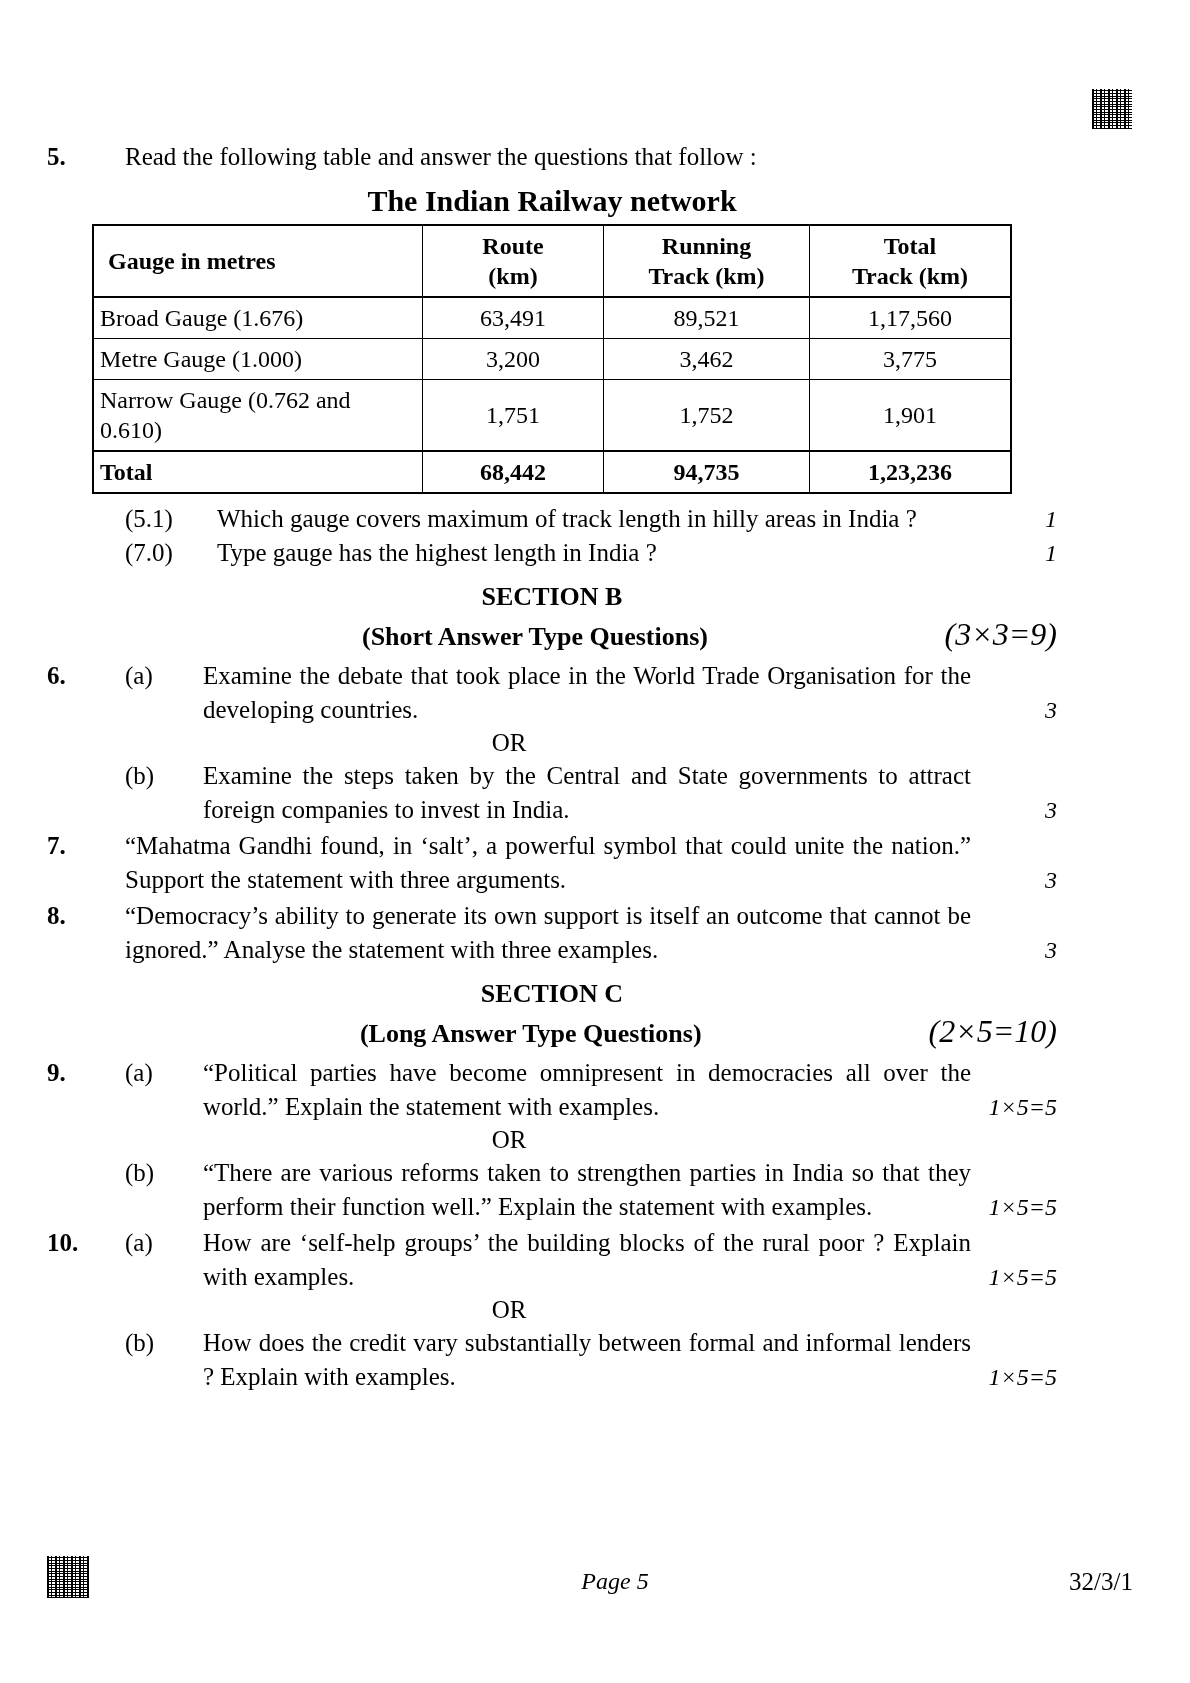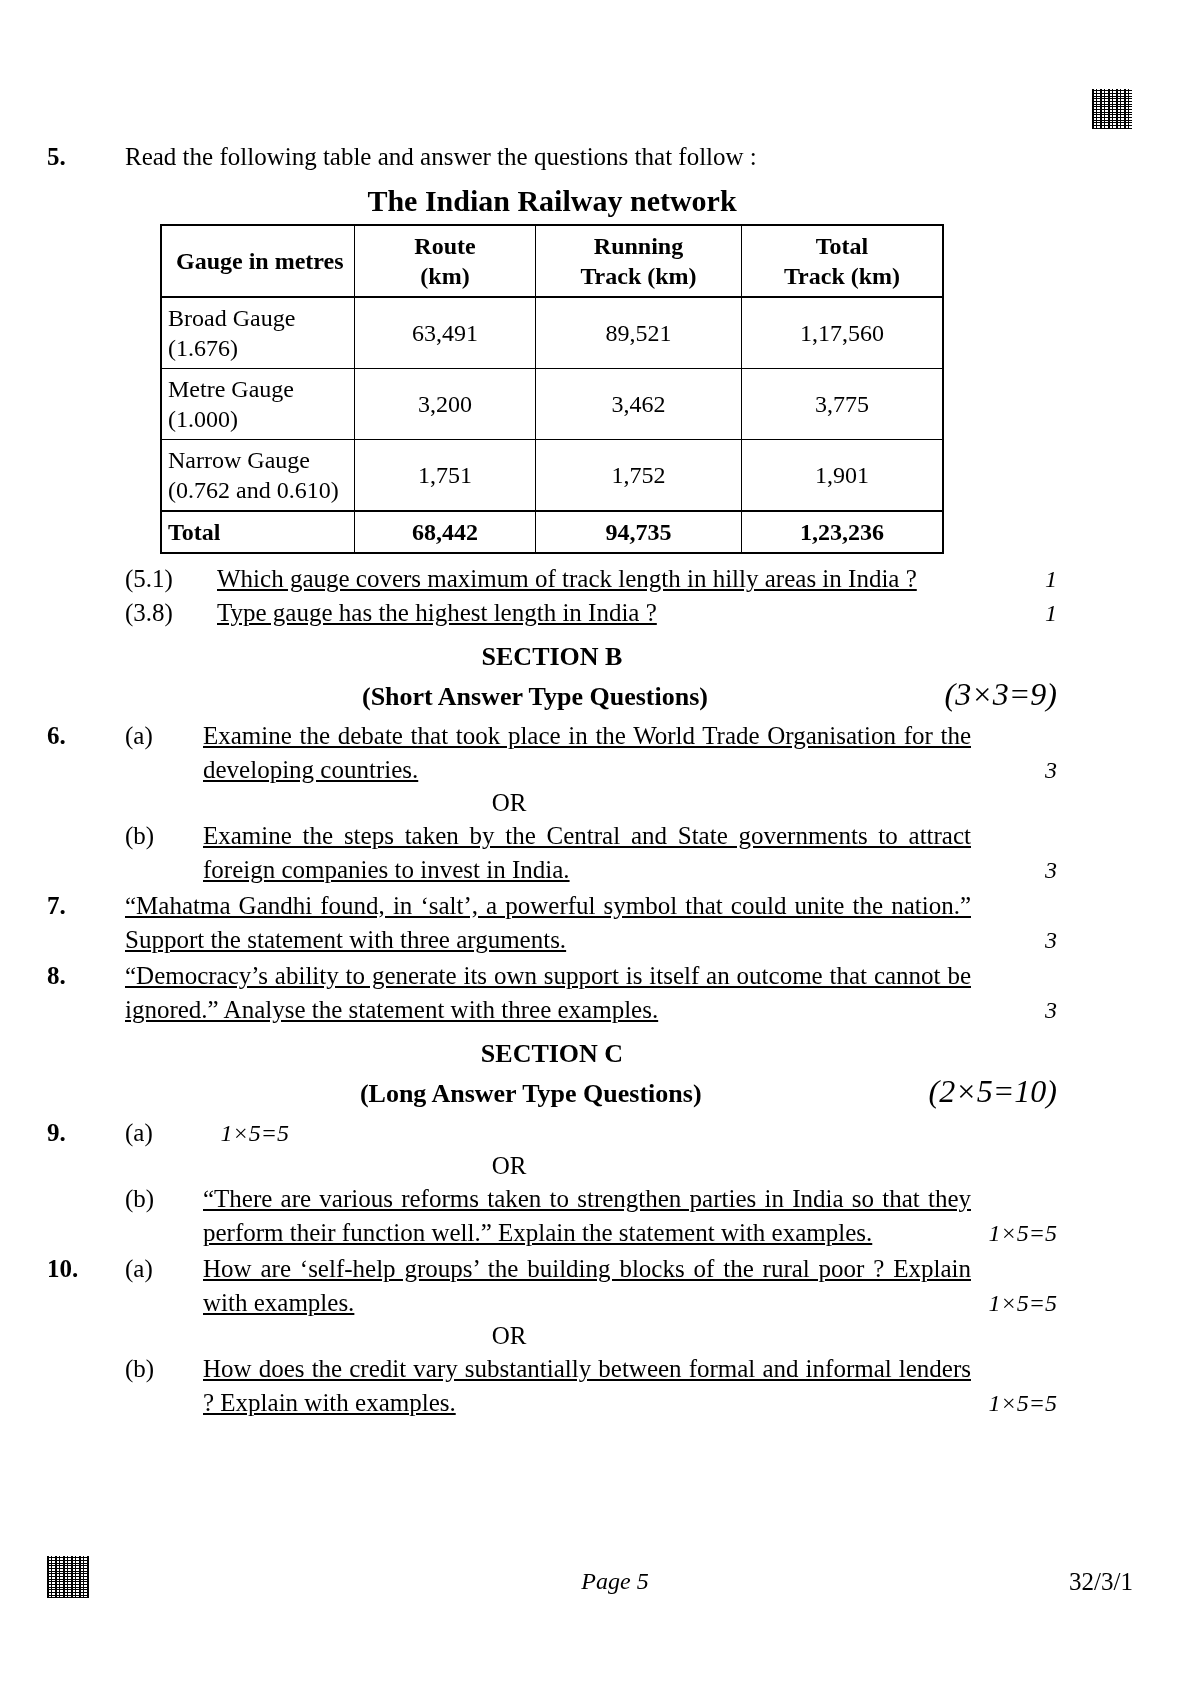--- a/index.html
+++ b/index.html
@@ -113,21 +113,21 @@
   
   .table-title {
     text-align: center;
     font-weight: bold;
     font-size: 30px;
     margin: 10px 0 6px 0;
   }
   table.railway {
     border-collapse: collapse;
     margin: 0 auto;
-    width: 784px;
+    width: 920px;
     font-size: 24px;
     border: 2px solid #000;
   }
   table.railway th, table.railway td {
     border: 1px solid #000;
     padding: 5px 10px;
     line-height: 30px;
   }
   table.railway thead th {
     font-weight: bold;
@@ -160,21 +160,20 @@
     font-weight: normal;
     font-size: 25px;
     margin: 2px 0 2px 0;
   }
   .flexline {
     display: flex;
     align-items: baseline;
   }
   .flexline .txt {
     flex: 1 1 auto;
-    text-decoration: underline;
   }
   .inline-marks {
     font-style: italic;
     font-size: 24px;
     flex: 0 0 86px;
     text-align: right;
     white-space: nowrap;
   }
 
   
@@ -279,21 +278,21 @@
       <div class="qsub-label">(5.1)</div>
       <div class="qbody">
         <div class="flexline">
           <div class="txt para">Which gauge covers maximum of track length in hilly areas in India ?</div>
           <div class="inline-marks" style="align-self:flex-end;">1</div>
         </div>
       </div>
     </div>
 
     <div class="qsub-row">
-      <div class="qsub-label">(3.8)</div>
+      <div class="qsub-label">(7.0)</div>
       <div class="qbody">
         <div class="flexline">
           <div class="txt para nojust">Type gauge has the highest length in India ?</div>
           <div class="inline-marks">1</div>
         </div>
       </div>
     </div>
 
     <h2 class="section">SECTION B</h2>
     <div class="section-sub-row">
@@ -349,20 +348,21 @@
     <div class="section-sub-row">
       <div class="section-sub-title">(Long Answer Type Questions)</div>
       <div class="section-sub-marks">(2×5=10)</div>
     </div>
 
     <div class="qrow">
       <div class="qnum">9.</div>
       <div class="sub-label">(a)</div>
       <div class="qbody">
         <div class="flexline">
+          <div class="txt para">“Political parties have become omnipresent in democracies all over the world.” Explain the statement with examples.</div>
           <div class="inline-marks" style="align-self:flex-end;">1×5=5</div>
         </div>
       </div>
     </div>
 
     <div class="or" style="padding-right:86px;">OR</div>
 
     <div class="qrow">
       <div class="qnum"></div>
       <div class="sub-label">(b)</div>

